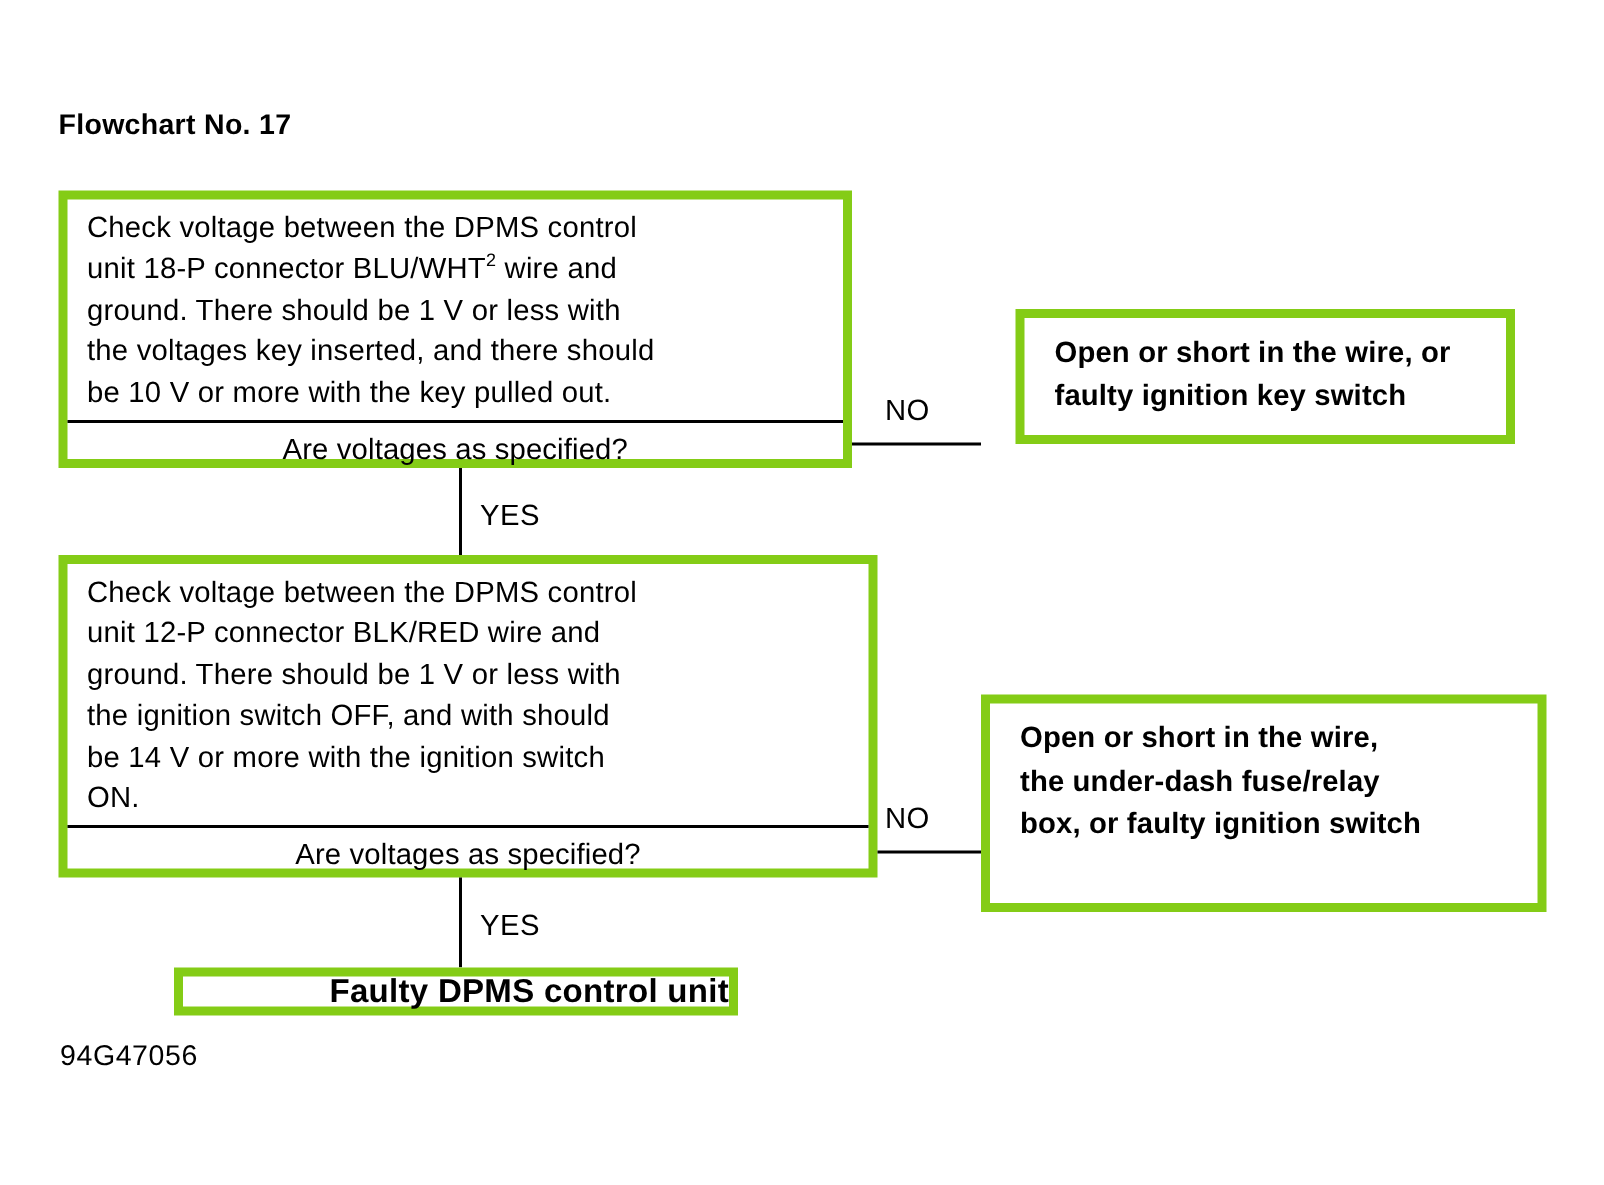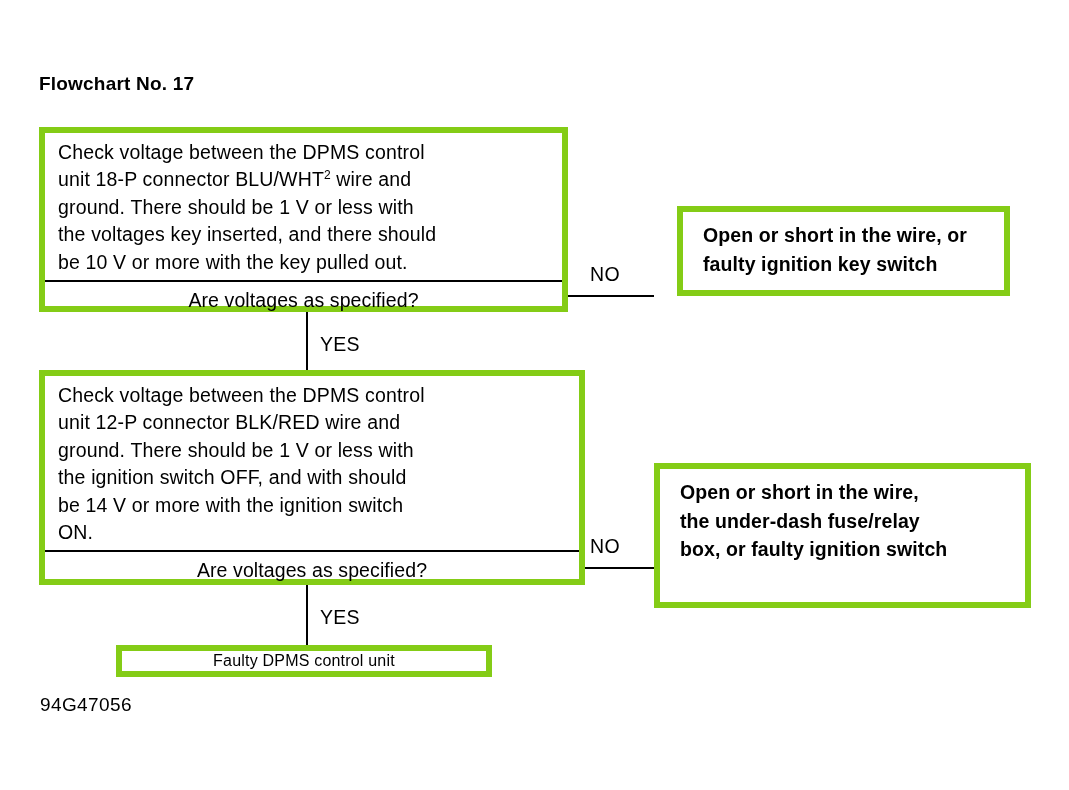--- a/index.html
+++ b/index.html
@@ -39,22 +39,22 @@
   sup.sq{font-size:12px;vertical-align:super;line-height:0;}
 
   
   .result{
     padding:9px 20px 0 20px;
     font-size:19.5px;font-weight:bold;line-height:28.5px;letter-spacing:.1px;
   }
   .result .ln{display:block;white-space:nowrap;}
 
   .terminal{
-    display:flex;align-items:center;justify-content:center;
-    font-size:16px;font-weight:normal;letter-spacing:.2px;
+    display:flex;align-items:center;justify-content:flex-end;
+    font-size:22px;font-weight:bold;letter-spacing:.2px;
   }
 
   
   .hline{position:absolute;background:#000;height:2px;}
   .vline{position:absolute;background:#000;width:2px;}
 
   
   .blabel{
     position:absolute;font-size:19.5px;letter-spacing:.3px;white-space:nowrap;
   }

